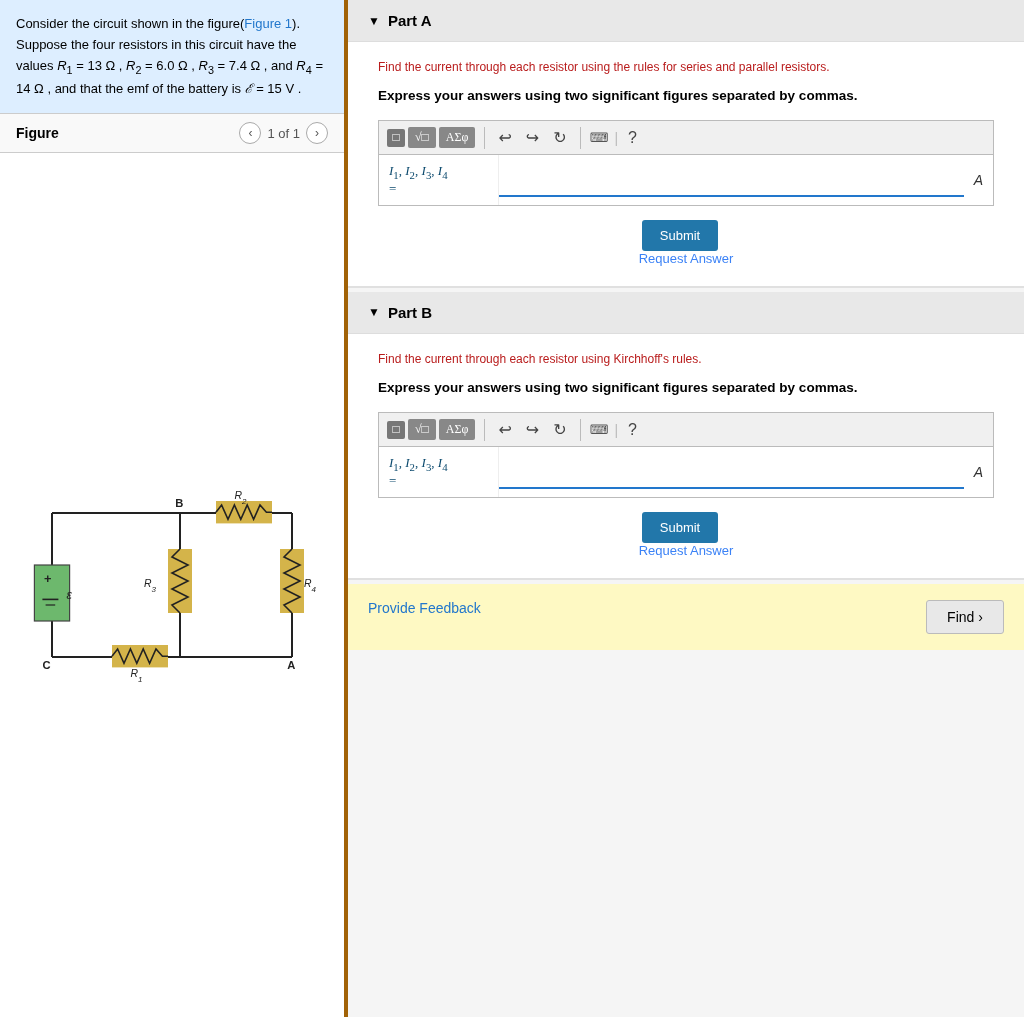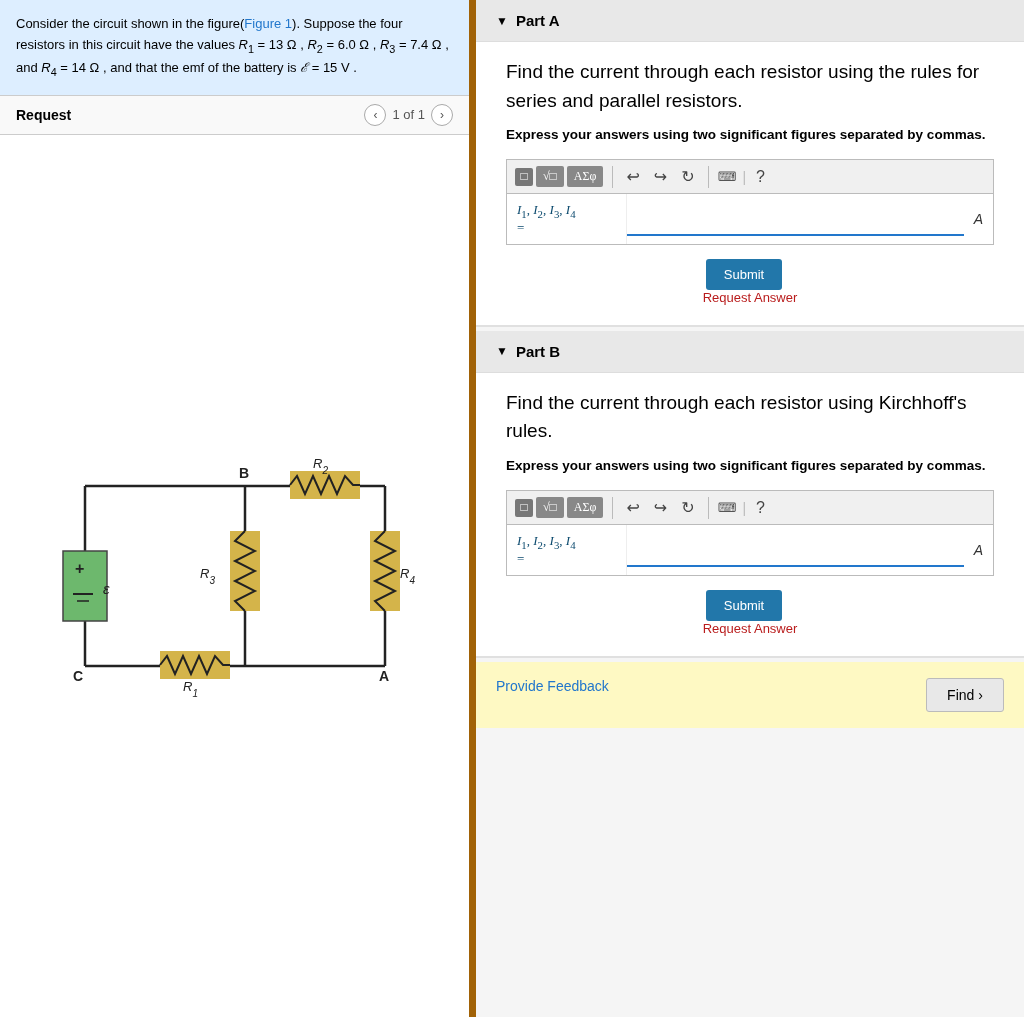--- a/index.html
+++ b/index.html
@@ -1,22 +1,22 @@
 <!DOCTYPE html>
 <html><head>
   <meta charset="utf-8">
   <style>
     * { box-sizing: border-box; margin: 0; padding: 0; }
     body { font-family: Arial, sans-serif; font-size: 14px; background: #f0f0f0; display: flex; width: 1024px; min-height: 1017px; }
 
     
     .left-panel {
-      width: 476px;
+      width: 348px;
       background: #fff;
-      border-right: 7px solid #a16207;
+      border-right: 4px solid #a16207;
       display: flex;
       flex-direction: column;
     }
     .problem-text {
       background: #ddeeff;
       padding: 14px 16px;
       font-size: 13px;
       line-height: 1.6;
       border-bottom: 1px solid #ccc;
     }
@@ -88,22 +88,22 @@
       align-items: center;
       gap: 8px;
       border-bottom: 1px solid #ddd;
     }
     .part-content {
       background: #fff;
       padding: 16px 30px 20px 30px;
       border-bottom: 2px solid #e0e0e0;
     }
     .part-description {
-      font-size: 19px;
-      color: #000000;
+      font-size: 12px;
+      color: #b91c1c;
       margin-bottom: 10px;
       line-height: 1.5;
     }
     .part-instruction {
       font-weight: bold;
       font-size: 13.5px;
       margin-bottom: 14px;
       line-height: 1.5;
     }
 
@@ -199,21 +199,21 @@
       border: none;
       padding: 8px 18px;
       font-size: 13px;
       cursor: pointer;
       border-radius: 3px;
       margin-right: 12px;
     }
     .btn-request {
       background: none;
       border: none;
-      color: #b91c1c;
+      color: #3b82f6;
       font-size: 13px;
       cursor: pointer;
       text-decoration: none;
     }
     .action-row {
       display: flex;
       align-items: center;
       margin-top: 4px;
       flex-direction: column;
     }
@@ -262,21 +262,21 @@
 <div class="left-panel">
   <div class="problem-text">
     <span>Consider the circuit shown in the figure(</span><a class="figure-link">Figure 1</a><span>).
 Suppose the four resistors in this circuit have the values
 <i>R</i><sub>1</sub> = 13 Ω , <i>R</i><sub>2</sub> = 6.0 Ω , <i>R</i><sub>3</sub> = 7.4 Ω , and <i>R</i><sub>4</sub> = 14 Ω ,
 and that the emf of the battery is <i>ℰ</i> = 15 V .</span>
   </div>
 
   <div class="figure-section">
     <div class="figure-header">
-      <span class="figure-title">Request</span>
+      <span class="figure-title">Figure</span>
       <div class="figure-nav">
         <button class="nav-btn">‹</button>
         <span>1 of 1</span>
         <button class="nav-btn">›</button>
       </div>
     </div>
     <div class="circuit-area">
 
       <svg class="circuit-svg" viewBox="0 0 380 260">
 

